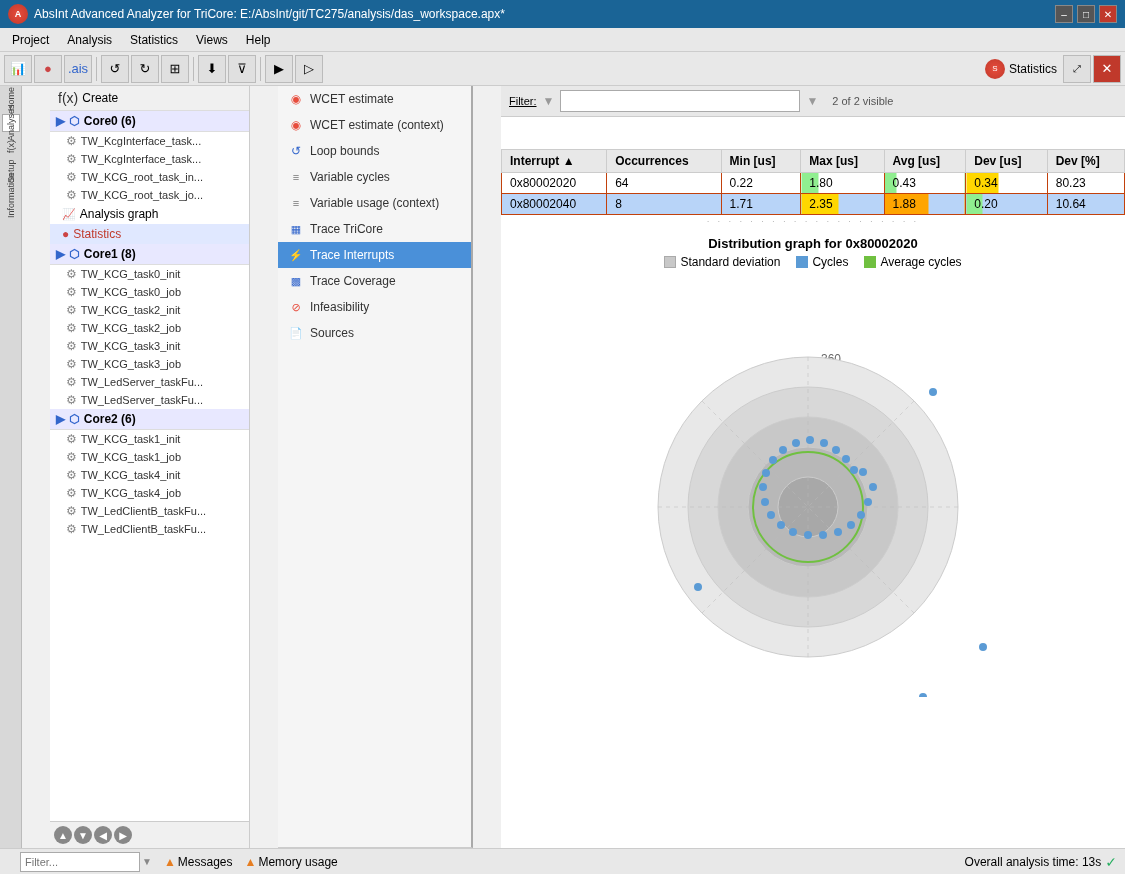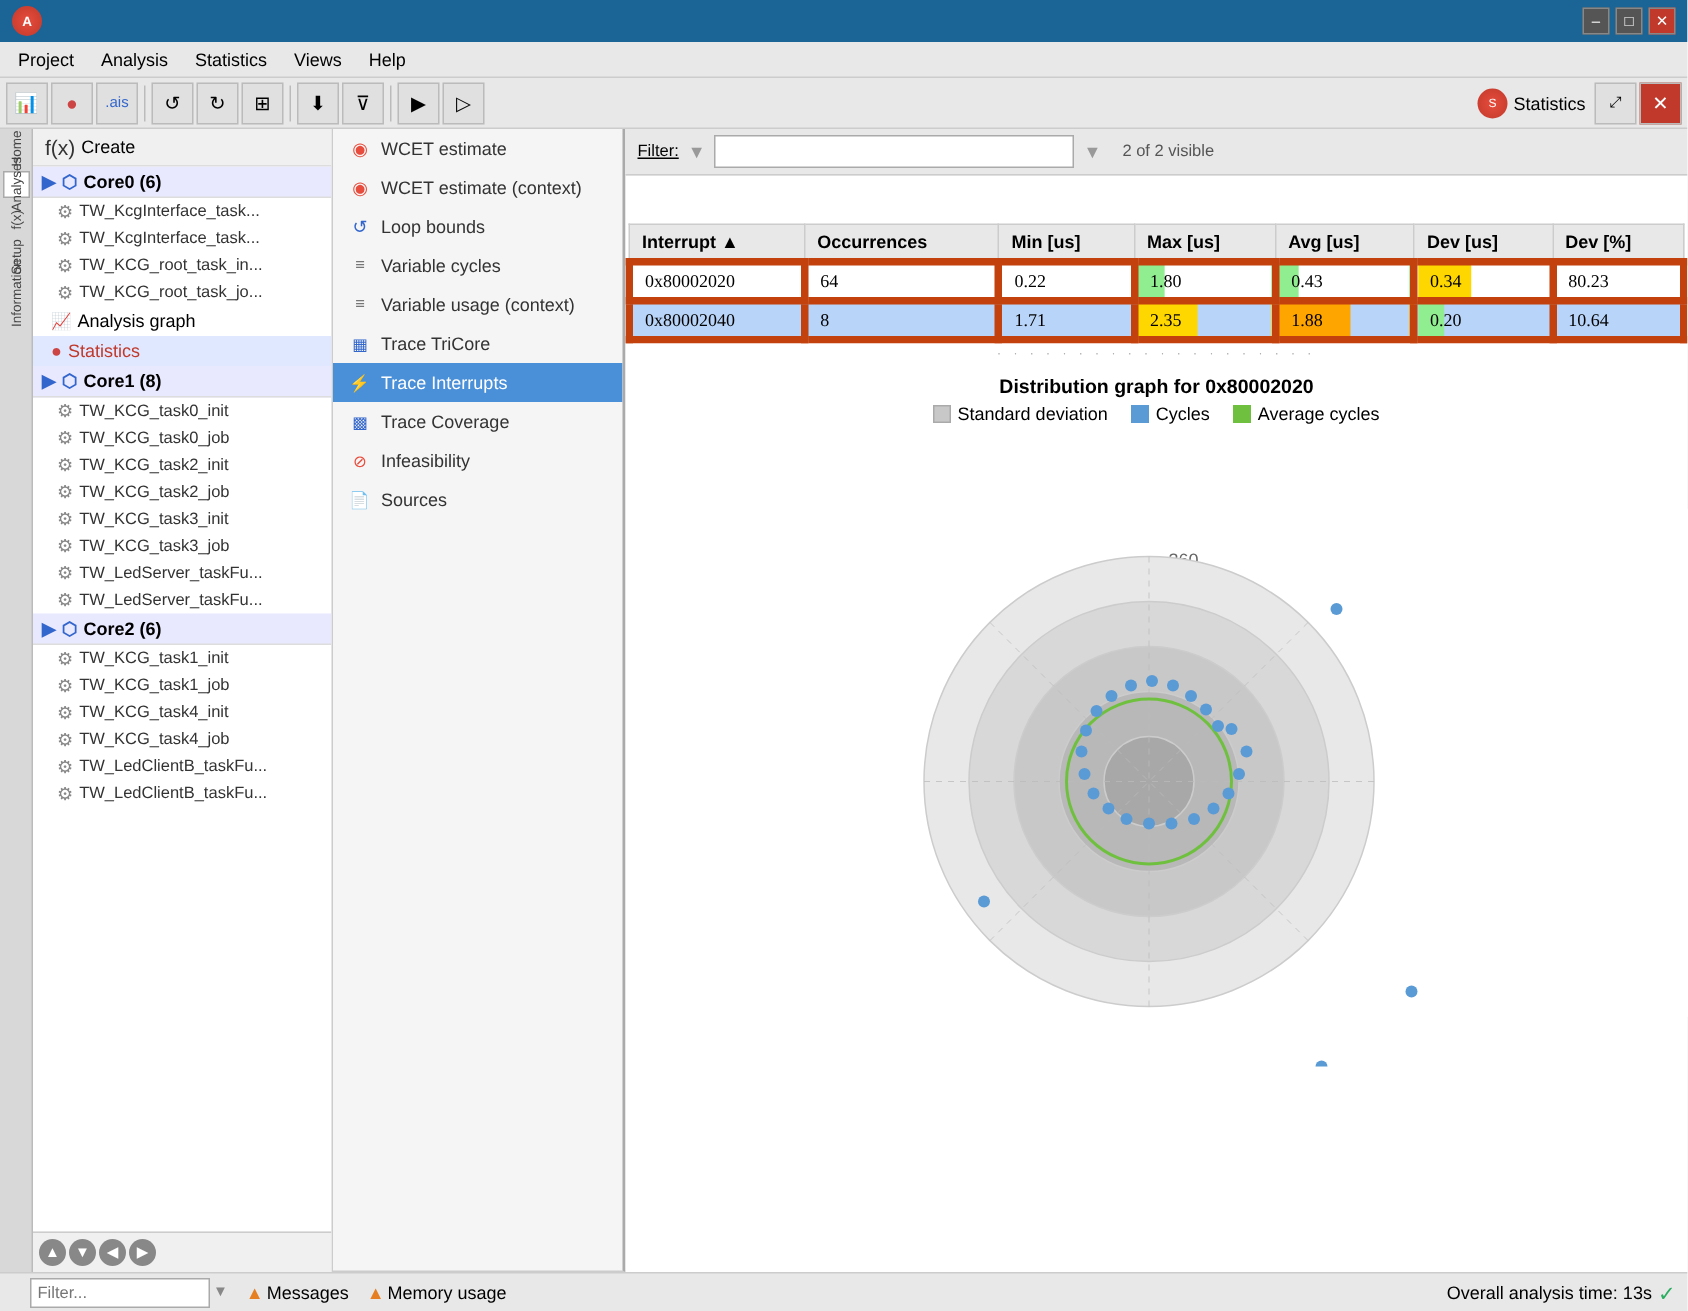--- a/index.html
+++ b/index.html
@@ -52,20 +52,21 @@
       border: 1px solid #bbb;
       display: flex; align-items: center; justify-content: center;
       cursor: pointer; font-size: 13px;
     }
     .toolbar-separator { width: 1px; height: 24px; background: #bbb; margin: 0 2px; }
 
     
     .main-layout {
       display: flex;
       height: calc(874px - 28px - 24px - 34px - 26px);
+      gap: 28px;
     }
 
     
     .left-panel {
       width: 200px;
       background: #fff;
       border-right: 1px solid #ccc;
       overflow-y: auto;
       display: flex;
       flex-direction: column;
@@ -144,24 +145,23 @@
     .data-table th {
       background: #e8e8e8;
       border: 1px solid #ccc;
       padding: 4px 8px;
       text-align: left;
       font-weight: bold;
       white-space: nowrap;
     }
     .data-table th.sortable { cursor: pointer; }
     .data-table td {
-      border: 5px solid #c2410c;
+      border: 1px solid #c2410c;
       padding: 3px 8px;
       white-space: nowrap;
-      font-family: Liberation Serif, serif;
     }
     .data-table tr:nth-child(even) { background: #f8f8f8; }
 
     
     .chart-area {
       flex: 1;
       display: flex;
       flex-direction: column;
       align-items: center;
       overflow: hidden;
@@ -228,40 +228,41 @@
       display: flex; align-items: center; justify-content: center;
       color: white; font-size: 9px; font-weight: bold;
     }
   </style>
 </head>
 <body>
 
 <div class="title-bar">
   <div class="title-bar-left">
     <div class="absint-logo">A</div>
+    <span>AbsInt Advanced Analyzer for TriCore: E:/AbsInt/git/TC275/analysis/das_workspace.apx*</span>
   </div>
   <div class="title-bar-controls">
     <div class="title-btn">–</div>
     <div class="title-btn">□</div>
     <div class="title-btn close">✕</div>
   </div>
 </div>
 
 <div class="menu-bar">
   <span class="menu-item">Project</span>
   <span class="menu-item">Analysis</span>
   <span class="menu-item">Statistics</span>
   <span class="menu-item">Views</span>
   <span class="menu-item">Help</span>
 </div>
 
 <div class="toolbar">
   <div class="toolbar-btn">📊</div>
   <div class="toolbar-btn" style="color:#c44;">●</div>
-  <div class="toolbar-btn" style="font-size:10px;color:#3366cc;">.ais</div>
+  <div class="toolbar-btn" style="font-size:13px;color:#3366cc;">.ais</div>
   <div class="toolbar-separator"></div>
   <div class="toolbar-btn">↺</div>
   <div class="toolbar-btn">↻</div>
   <div class="toolbar-btn">⊞</div>
   <div class="toolbar-separator"></div>
   <div class="toolbar-btn">⬇</div>
   <div class="toolbar-btn">⊽</div>
   <div class="toolbar-separator"></div>
   <div class="toolbar-btn">▶</div>
   <div class="toolbar-btn">▷</div>

